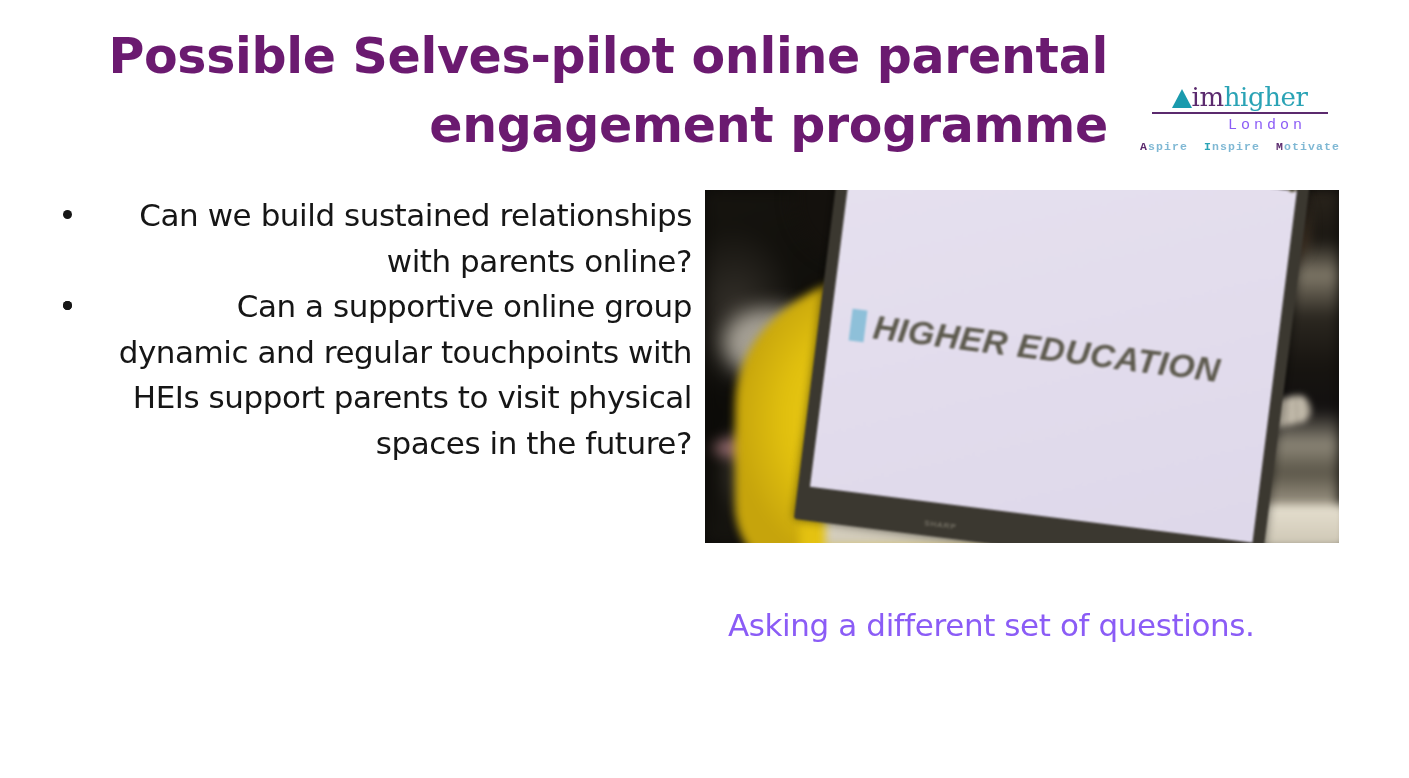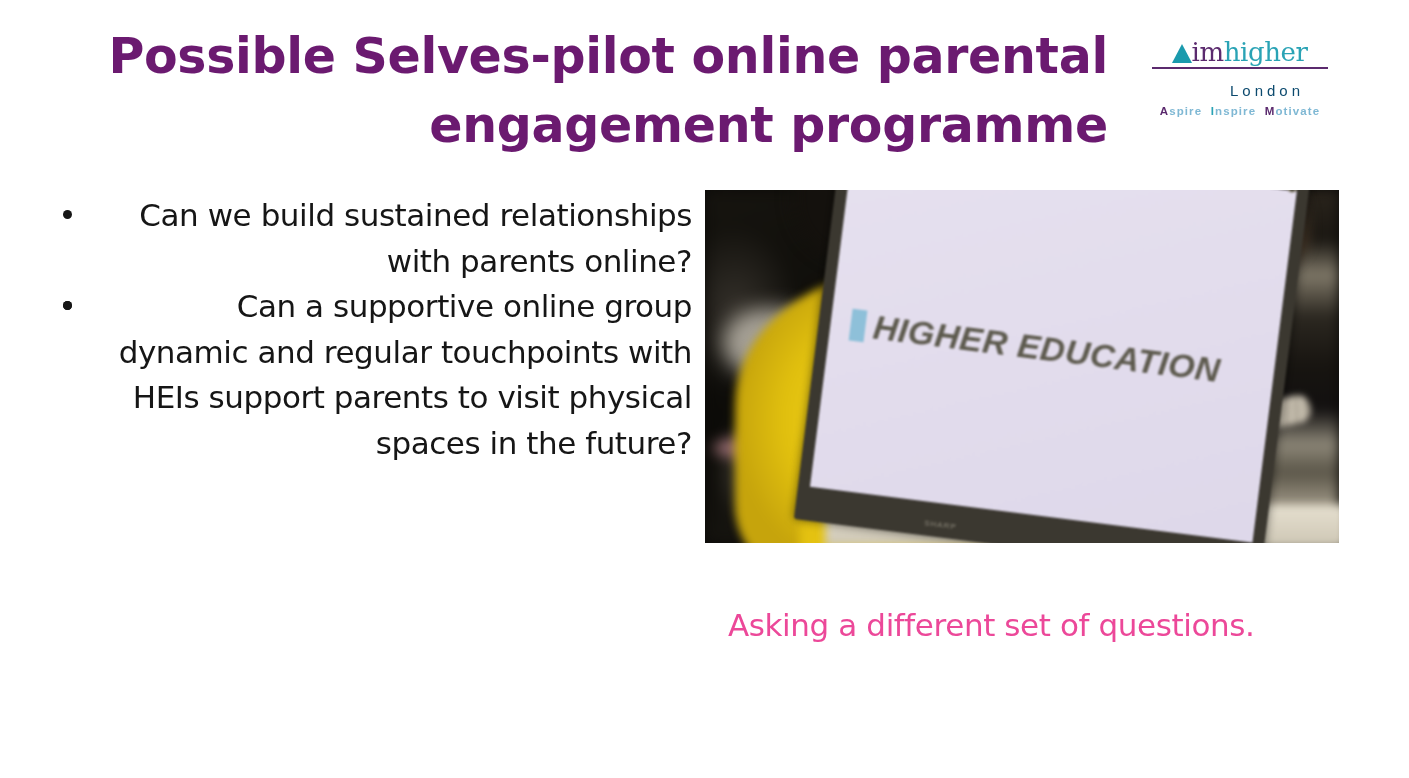--- a/index.html
+++ b/index.html
@@ -38,50 +38,51 @@
     width: 200px;
     height: 78px;
     text-align: center;
   }
   .logo-main {
     font-family: "DejaVu Serif", serif;
     font-size: 26px;
     line-height: 28px;
     letter-spacing: -0.4px;
     white-space: nowrap;
+    margin-top: 45px;
   }
   .logo-tri {
     display: inline-block;
     width: 0; height: 0;
     border-left: 10px solid transparent;
     border-right: 10px solid transparent;
     border-bottom: 19px solid #1a9aad;
     vertical-align: -2px;
     margin-right: -1px;
   }
   .logo-im { color: #5b2a6e; }
   .logo-higher { color: #2aa3b5; }
   .logo-underline {
     width: 176px;
     height: 2px;
     background: #5b2a6e;
     margin: 1px auto 0 auto;
   }
   .logo-london {
-    color: #0c4a6e;
-    font-family: Liberation Sans, sans-serif;
+    color: #8b5cf6;
+    font-family: Liberation Mono, monospace;
     font-size: 15px;
     letter-spacing: 4px;
-    margin-top: 13px;
+    margin-top: 3px;
     padding-left: 54px;
     white-space: nowrap;
   }
   .logo-tag {
     margin-top: 6px;
-    font-family: Liberation Sans, sans-serif;
+    font-family: Liberation Mono, monospace;
     font-size: 11.5px;
     font-weight: bold;
     letter-spacing: 1.1px;
     color: #7fb8d4;
     white-space: nowrap;
   }
   .tag-cap-p { color: #5b2a6e; }
   .tag-cap-t { color: #2aa3b5; }
 
   
@@ -248,21 +249,21 @@
     position: absolute; right: 12px; top: 4px; width: 10px; height: 10px;
     border: 2px solid #8c8676; border-radius: 50%;
   }
 
   
   #photo-caption {
     position: absolute;
     left: 728px;
     top: 602px;
     width: 560px;
-    color: #ec4899;
+    color: #8b5cf6;
     font-family: "DejaVu Sans", sans-serif;
     font-size: 31px;
     line-height: 47px;
     letter-spacing: -0.4px;
   }
 </style>
 </head>
 <body>
 
 <h1 id="slide-title">Possible Selves-pilot online parental engagement programme</h1>

